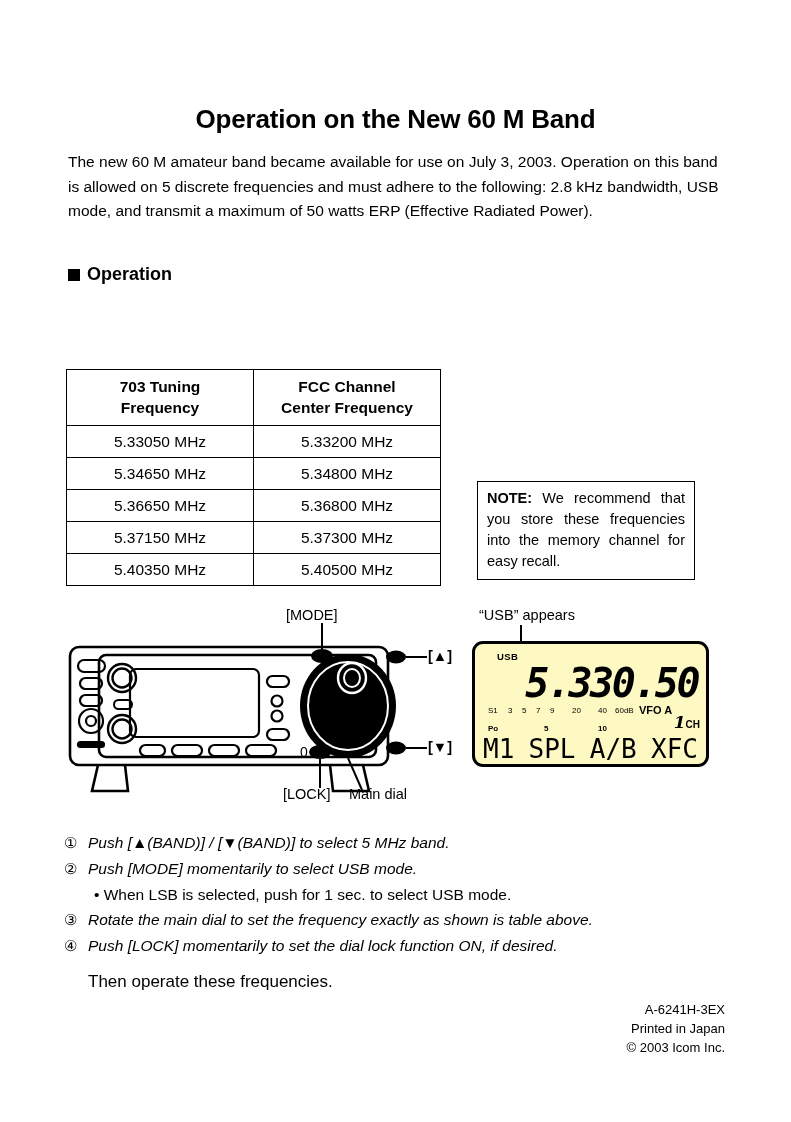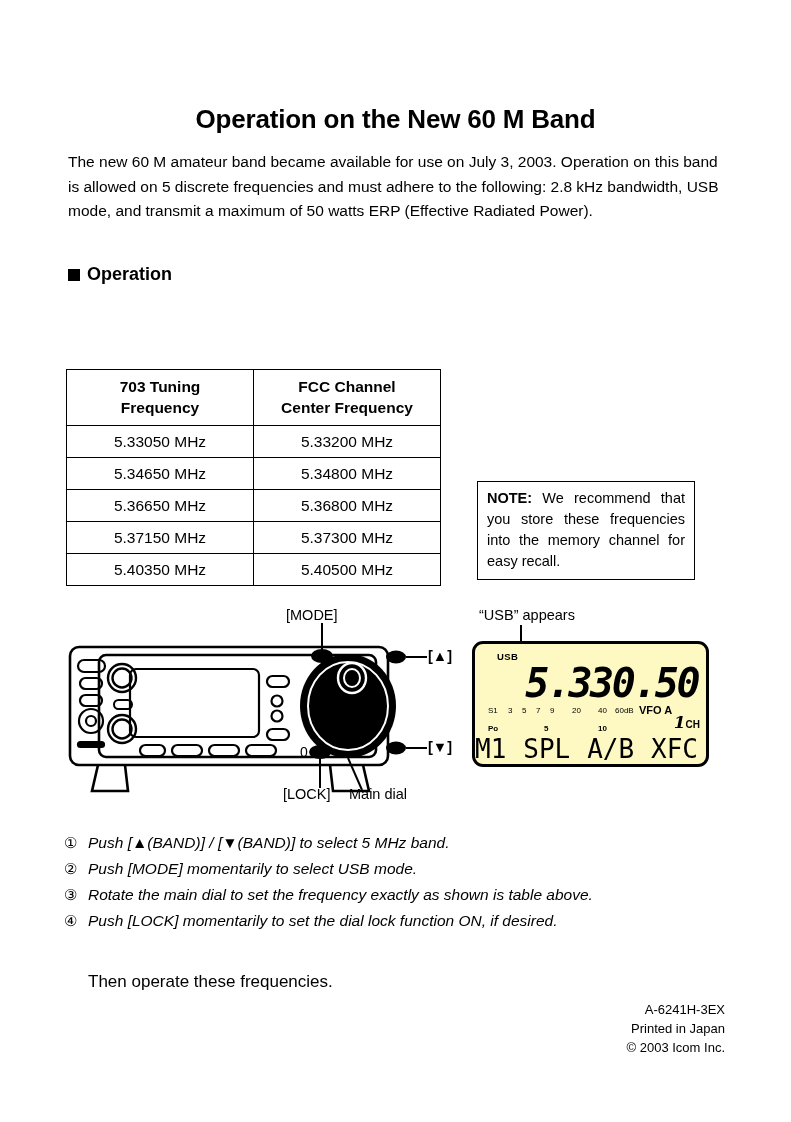--- a/index.html
+++ b/index.html
@@ -201,21 +201,21 @@
     white-space: nowrap;
   }
   .lcd-ch .num {
     font-size: 17px;
     font-style: italic;
     font-family: "DejaVu Serif", serif;
   }
   .lcd-ch .unit { font-size: 10px; }
   .lcd-funcs {
     position: absolute;
-    left: 0;
+    left: 8px;
     right: 8px;
     top: 90px;
     display: flex;
     justify-content: space-between;
     font-family: "DejaVu Sans Mono", monospace;
     font-size: 26px;
     letter-spacing: 0px;
     line-height: 30px;
     text-align: center;
   }
@@ -431,20 +431,21 @@
 
   <div class="steps">
     <div class="step">
       <span class="marker">①</span>
       <span class="txt">Push [▲(BAND)] / [▼(BAND)] to select 5 MHz band.</span>
     </div>
     <div class="step">
       <span class="marker">②</span>
       <span class="txt">Push [MODE] momentarily to select USB mode.</span>
     </div>
+    <div class="substep">• When LSB is selected, push for 1 sec. to select USB mode.</div>
     <div class="step">
       <span class="marker">③</span>
       <span class="txt">Rotate the main dial to set the frequency exactly as shown is table above.</span>
     </div>
     <div class="step">
       <span class="marker">④</span>
       <span class="txt">Push [LOCK] momentarily to set the dial lock function ON, if desired.</span>
     </div>
   </div>
 

